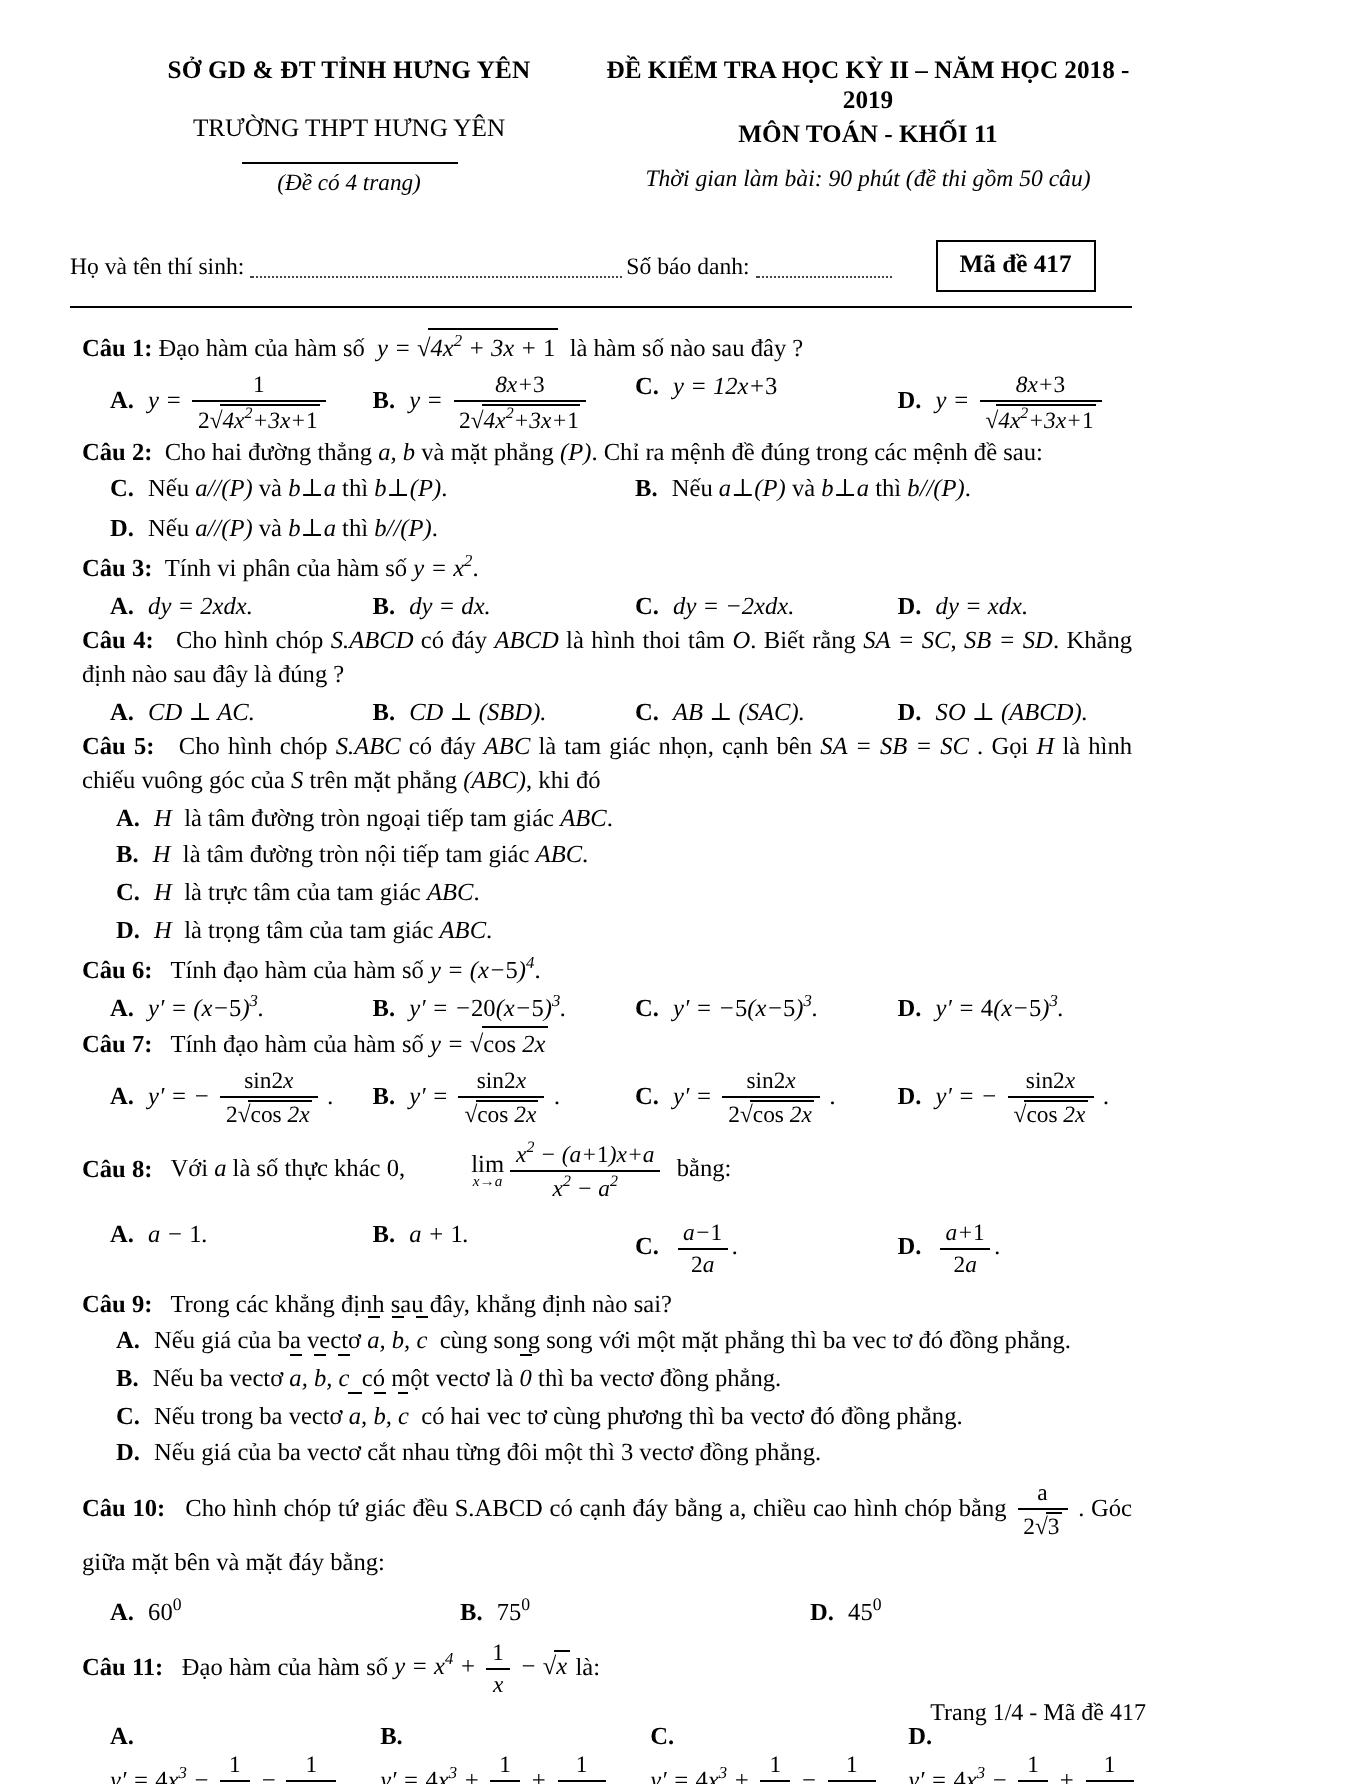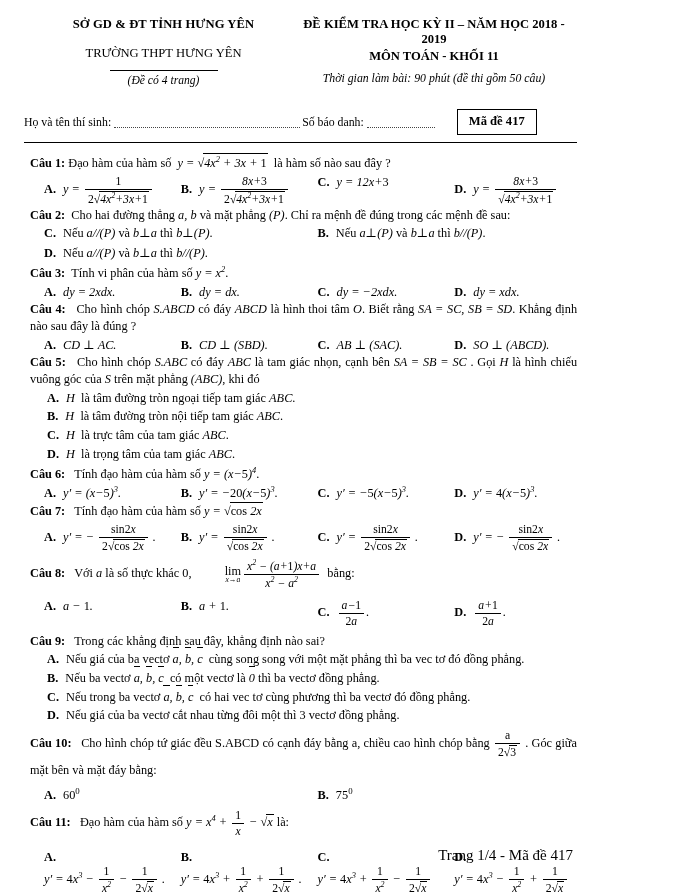--- a/index.html
+++ b/index.html
@@ -14,21 +14,21 @@
     color: #000000;
     font-size: 12.3px;
     position: relative;
     overflow: hidden;
   }
   .page {
     width: 601px;
     height: 892px;
     position: relative;
     box-sizing: border-box;
-    padding: 0;
+    padding: 11px;
   }
 
   
   .header {
     display: flex;
     flex-direction: row;
     align-items: flex-start;
     padding: 17px 24px 0 24px;
   }
   .hdr-left {
@@ -218,21 +218,21 @@
   }
   .lim > .lt { display: block; font-size: 1em; }
   .lim > .lb { display: block; font-size: .62em; font-style: italic; margin-top: -1px;}
   .deg { font-size: .72em; vertical-align: super; font-style: normal; }
 
   
   .footer {
     position: absolute;
     bottom: 28px;
     right: 28px;
-    font-size: 15px;
+    font-size: 12px;
   }
 </style>
 </head>
 <body>
 
 <div class="page">
 
   <div class="header">
     <div class="hdr-left">
       <div class="hdr-line1">SỞ GD &amp; ĐT TỈNH HƯNG YÊN</div>
@@ -507,20 +507,24 @@
       </div>
       <div class="opts" style="margin-top:4px;">
         <div class="opt">
           <span class="opt-letter">A.</span>
           <span class="mr">60<span class="deg">0</span></span>
         </div>
         <div class="opt">
           <span class="opt-letter">B.</span>
           <span class="mr">75<span class="deg">0</span></span>
         </div>
+        <div class="opt">
+          <span class="opt-letter">D.</span>
+          <span class="mr">45<span class="deg">0</span></span>
+        </div>
       </div>
     </div>
 
     <div class="q" style="margin-top:6px;">
       <div class="q-stem" style="line-height:1.2;">
         <span class="q-label">Câu 11:</span>
         <span>&nbsp; Đạo hàm của hàm số <span class="m"><span class="mi">y</span> = <span class="mi">x</span><sup class="e">4</sup> + <span class="frac"><span class="num mr">1</span><span class="den"><span class="mi">x</span></span></span> − <span class="sqrt"><span class="rad">√</span><span class="bar"><span class="mi">x</span></span></span></span>&nbsp;là:</span>
       </div>
       <div class="opts" style="margin-top:12px;">
         <div class="opt">

